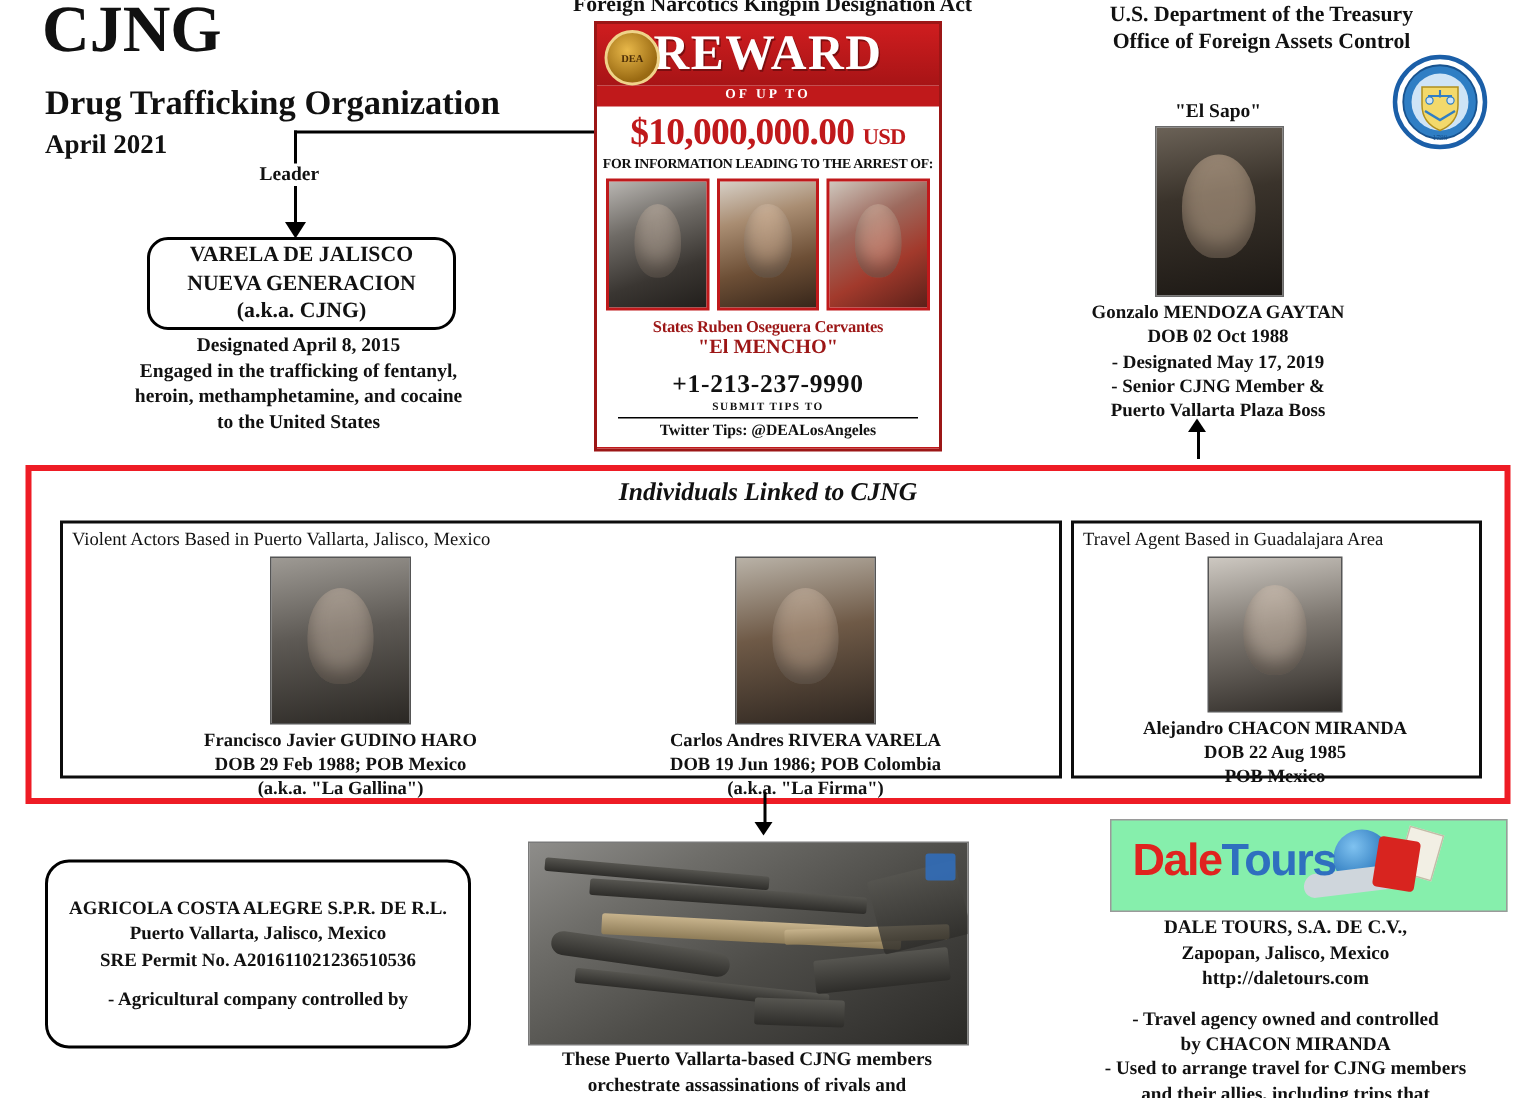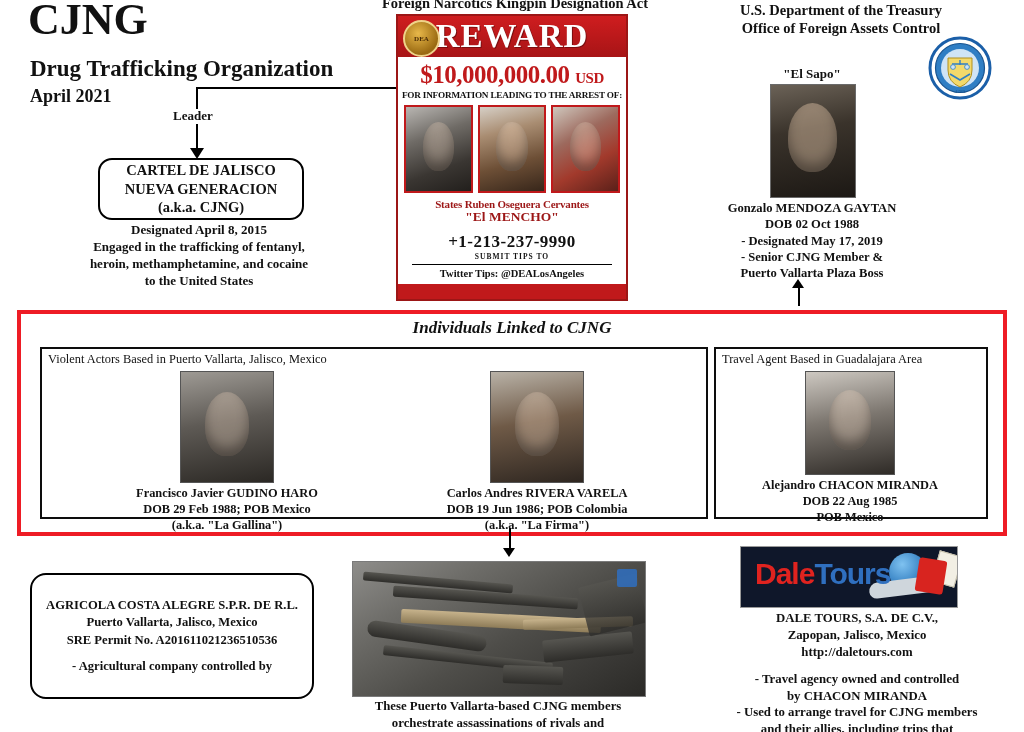--- a/index.html
+++ b/index.html
@@ -113,21 +113,21 @@
 
   
   #weap-photo{left:352px;top:561px;width:292px;height:134px;border:1px solid #7a7a7a;overflow:hidden;
               background:linear-gradient(150deg,#8e8d8a 0%,#6e6d69 25%,#4e4d49 55%,#3a3936 80%,#2b2a27 100%);}
   .w-barrel{position:absolute;background:linear-gradient(#565550,#2e2d2a);border-radius:2px;}
   .w-tan{position:absolute;background:linear-gradient(#c7b38c,#8e7c58);border-radius:2px;}
   #w-logo{position:absolute;right:8px;top:7px;width:20px;height:18px;background:#2f6fbf;opacity:.85;border-radius:2px;}
   #weap-caption{left:352px;top:698px;width:292px;text-align:center;font-size:12.8px;font-weight:bold;line-height:1.30;}
 
   
-  #dale-logo{left:740px;top:546px;width:216px;height:60px;border:1px solid #9a9a9a;background:#0f172a;position:absolute;overflow:hidden;}
+  #dale-logo{left:740px;top:546px;width:216px;height:60px;border:1px solid #9a9a9a;background:#86efac;position:absolute;overflow:hidden;padding-left:47px;}
   #dale-word{position:absolute;left:14px;top:10px;font-family:"Liberation Sans",sans-serif;font-size:30px;font-weight:bold;letter-spacing:-1px;}
   #dale-word .a{color:#e0231f;}
   #dale-word .b{color:#2f6fbf;}
   #dale-globe{position:absolute;left:148px;top:6px;width:38px;height:38px;border-radius:50%;
               background:radial-gradient(circle at 35% 30%,#7fc2f0,#1f6db5 75%);}
   #dale-plane{position:absolute;left:128px;top:32px;width:74px;height:16px;background:#cfd6dc;
               border-radius:12px 3px 10px 10px;transform:rotate(-7deg);}
   #dale-tag{position:absolute;left:176px;top:12px;width:28px;height:34px;background:#d8241f;border-radius:3px;transform:rotate(9deg);}
   #dale-tag2{position:absolute;left:194px;top:6px;width:22px;height:30px;background:#f2efe4;border:1px solid #c3bda8;transform:rotate(16deg);}
   #dale-caption{left:690px;top:610px;width:334px;text-align:center;font-size:12.8px;font-weight:bold;line-height:1.32;}
@@ -162,37 +162,38 @@
   </svg>
 
   <div class="ln" id="lead-h"></div>
   <div class="ln" id="lead-v1"></div>
   <div class="ln" id="lead-v2"></div>
   <div class="abs" id="lead-arrow"></div>
   <div class="abs" id="lead-label">Leader</div>
 
   <div class="abs" id="cjng-box">
     <div class="inner">
-      <div>CARTEL DE JALISCO</div>
+      <div>VARELA DE JALISCO</div>
       <div>NUEVA GENERACION</div>
       <div>(a.k.a. CJNG)</div>
     </div>
   </div>
   <div class="abs" id="cjng-desc">
     <div>Designated April 8, 2015</div>
     <div>Engaged in the trafficking of fentanyl,</div>
     <div>heroin, methamphetamine, and cocaine</div>
     <div>to the United States</div>
   </div>
 
   <div class="abs" id="poster">
     <div id="p-top">
       <div id="p-dea">DEA</div>
       <div id="p-reward">REWARD</div>
     </div>
+    <div id="p-ofupto">OF UP TO</div>
     <div id="p-amount">
       <span>$10,000,000.00</span>
       <span class="usd">USD</span>
     </div>
     <div id="p-info">FOR INFORMATION LEADING TO THE ARREST OF:</div>
     <div id="p-photos">
       <div class="ph" id="ph1">
           <div class="face"></div>
         </div>
       <div class="ph" id="ph2">

